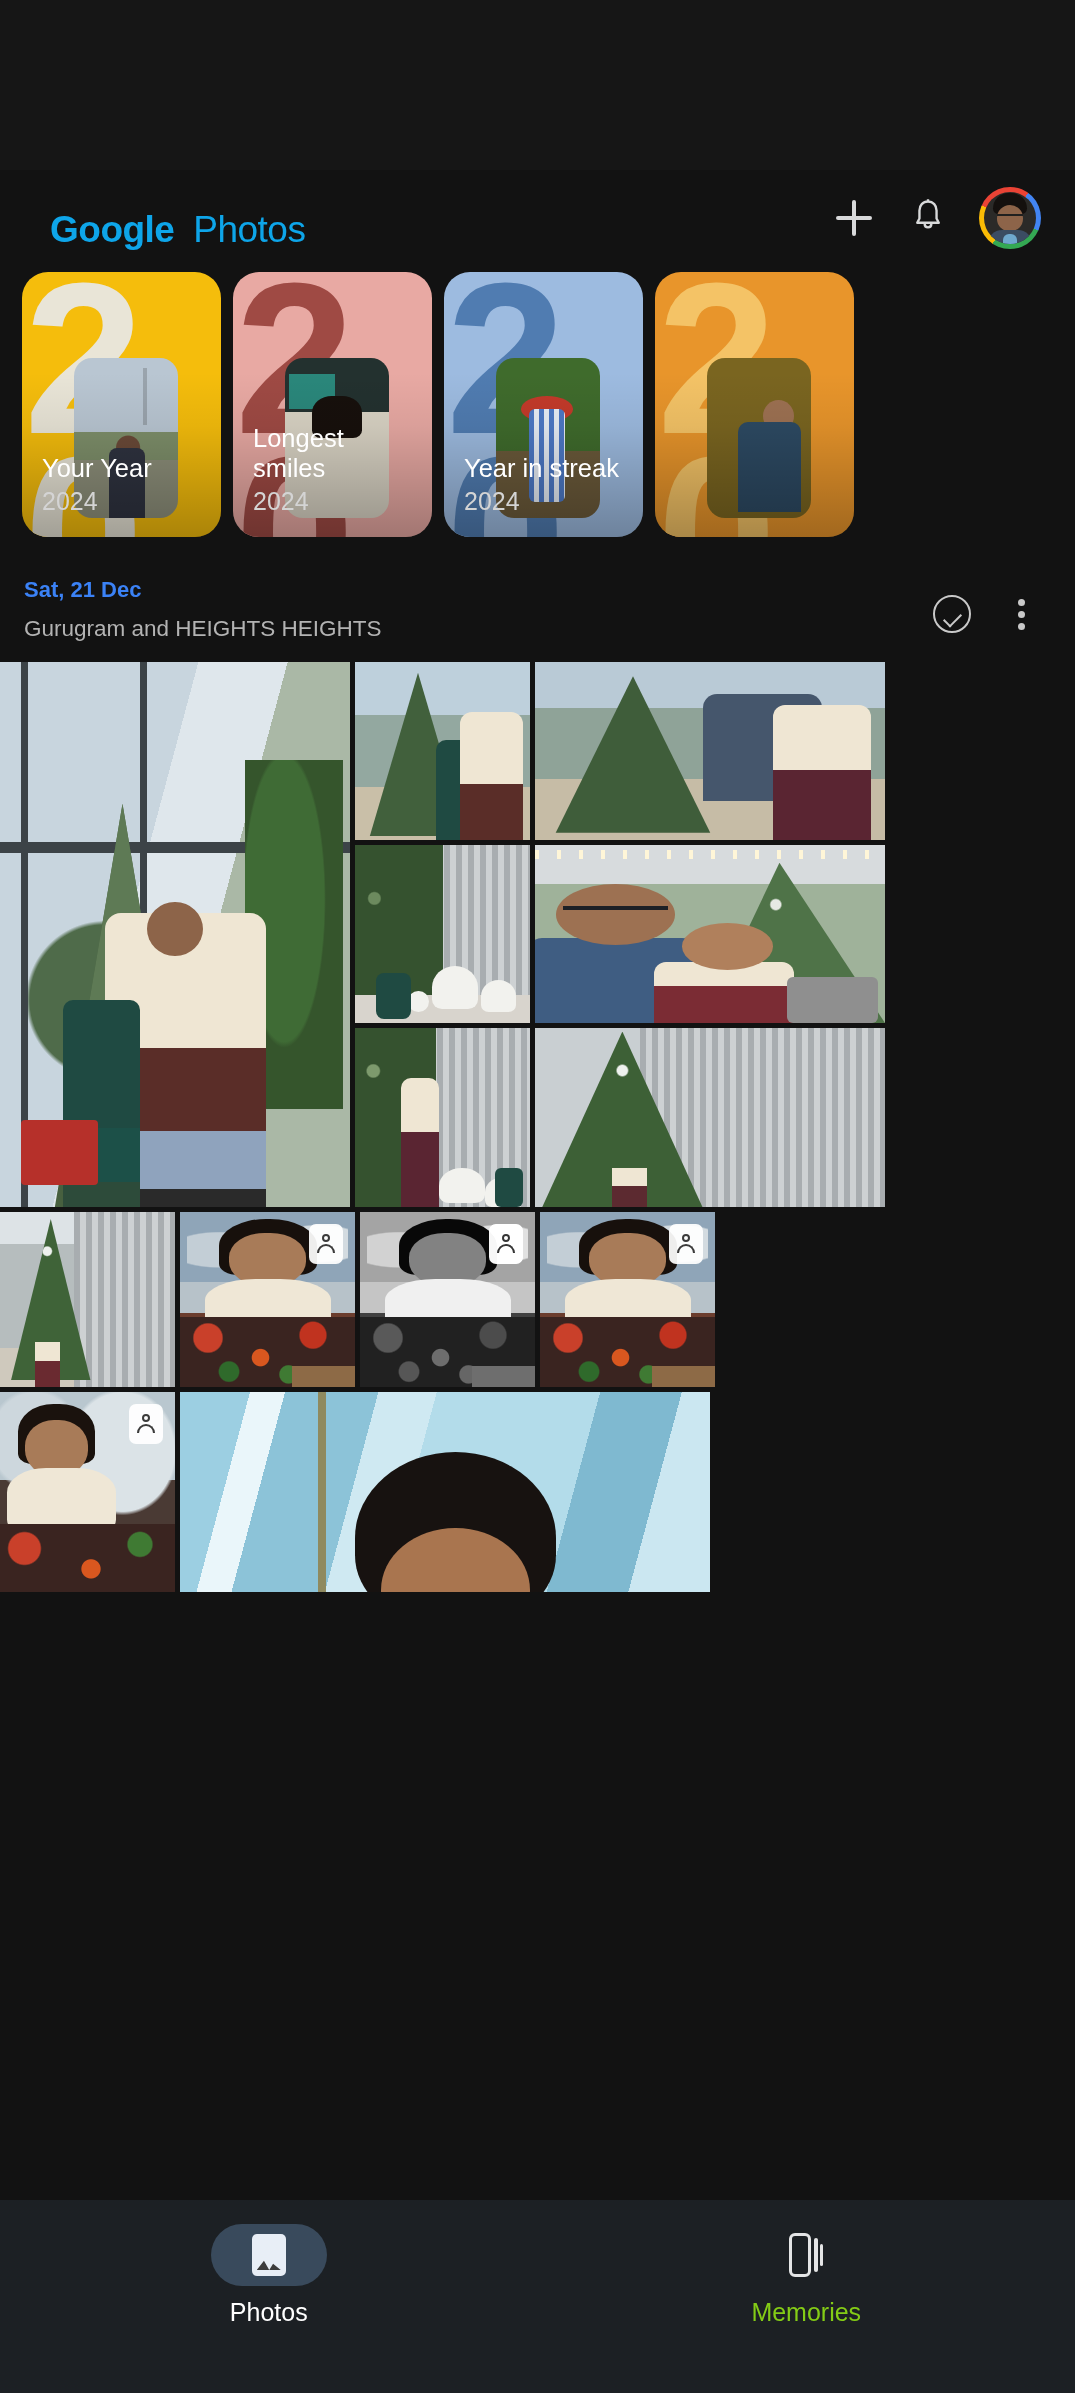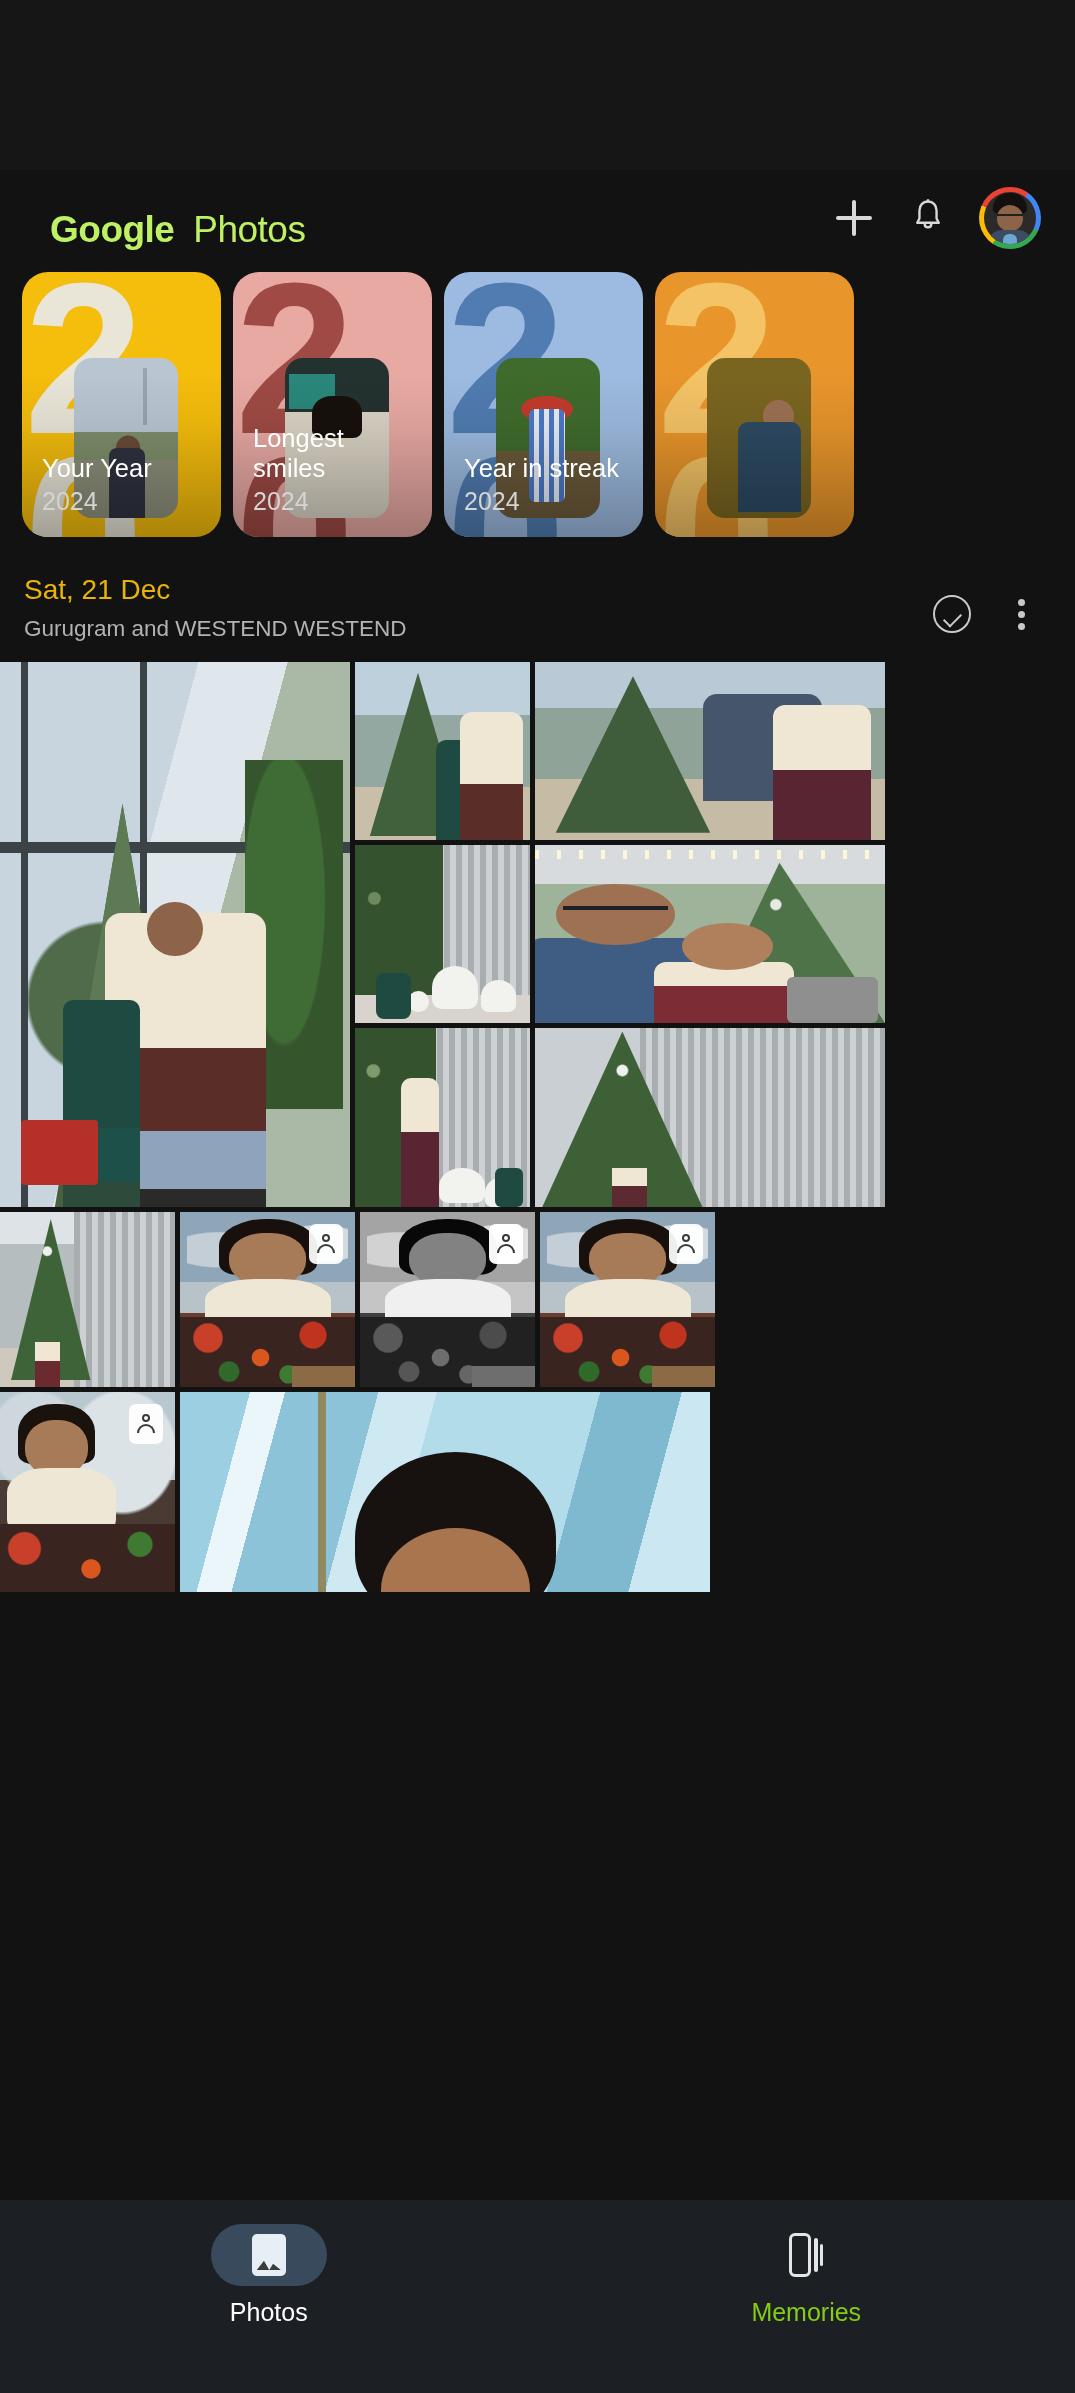--- a/index.html
+++ b/index.html
@@ -12,21 +12,21 @@
   #app { position:relative; width:1075px; height:2393px; background:#121212; }
 
   
   .statusbar { height:170px; background:#161616; }
 
   
   .header {
     height:95px; display:flex; align-items:center;
     padding:0 34px 0 50px; background:#121212;
   }
-  .brand { font-size:37px; letter-spacing:-0.5px; color:#bef264; white-space:nowrap;margin-top:24px; }
+  .brand { font-size:37px; letter-spacing:-0.5px; color:#0ea5e9; white-space:nowrap;margin-top:24px; }
   .brand .b { font-weight:bold; }
   .brand .l { font-weight:400; margin-left:9px; }
   .header .spacer { flex:1; }
   .hicon { width:74px; height:74px; display:flex; align-items:center; justify-content:center; }
   .plus { position:relative; width:36px; height:36px; }
   .plus:before, .plus:after { content:""; position:absolute; background:#d8d9da; border-radius:2px; }
   .plus:before { left:0; top:16px; width:36px; height:4px; }
   .plus:after  { top:0; left:16px; height:36px; width:4px; }
   .avatar-wrap {
     width:62px; height:62px; border-radius:50%; margin-left:14px;
@@ -98,21 +98,21 @@
       background:#c33a2a; border-radius:50%; }
   .p4 { background:linear-gradient(to bottom, #7a6520 0 100%); }
   .p4 .kid2 { position:absolute; left:30%; top:40%; width:60%; height:56%;
       background:#2d4a63; border-radius:10px 10px 0 0; }
   .p4 .f2 { position:absolute; left:54%; top:26%; width:30%; height:20%;
       background:#9d7152; border-radius:50%; }
 
   
   .datehdr { padding:26px 24px 18px 24px; display:flex; align-items:flex-start; }
   .dh-text { flex:1; }
-  .dh-title { color:#eab308; font-size:28px; font-weight:400; line-height:34px; }
+  .dh-title { color:#3b82f6; font-size:22px; font-weight:700; line-height:34px; }
   .dh-sub { color:#b3b3b3; font-size:22.5px; line-height:30px; margin-top:7px; }
   .dh-actions { display:flex; align-items:center; gap:12px; padding-top:12px; }
   .dh-btn { width:58px; height:58px; display:flex; align-items:center; justify-content:center; }
   .checkcircle { width:38px; height:38px; border:2.5px solid #c9c9c9; border-radius:50%;
      position:relative; }
   .checkcircle:after { content:""; position:absolute; left:9px; top:16px; width:15px; height:8px;
      border-left:2.5px solid #c9c9c9; border-bottom:2.5px solid #c9c9c9;
      transform:rotate(-45deg); }
   .kebab { width:8px; }
   .kebab i { display:block; width:7px; height:7px; border-radius:50%; background:#c9c9c9; margin:5px 0; }
@@ -421,21 +421,21 @@
             <div class="kid2"></div>
           </div>
       </div>
       <div class="mc-scrim"></div>
     </div>
   </div>
 
   <div class="datehdr">
     <div class="dh-text">
       <div class="dh-title">Sat, 21 Dec</div>
-      <div class="dh-sub">Gurugram and WESTEND WESTEND</div>
+      <div class="dh-sub">Gurugram and HEIGHTS HEIGHTS</div>
     </div>
     <div class="dh-actions">
       <div class="dh-btn">
         <div class="checkcircle"></div>
       </div>
       <div class="dh-btn">
         <div class="kebab">
             <i></i>
             <i></i>
             <i></i>

